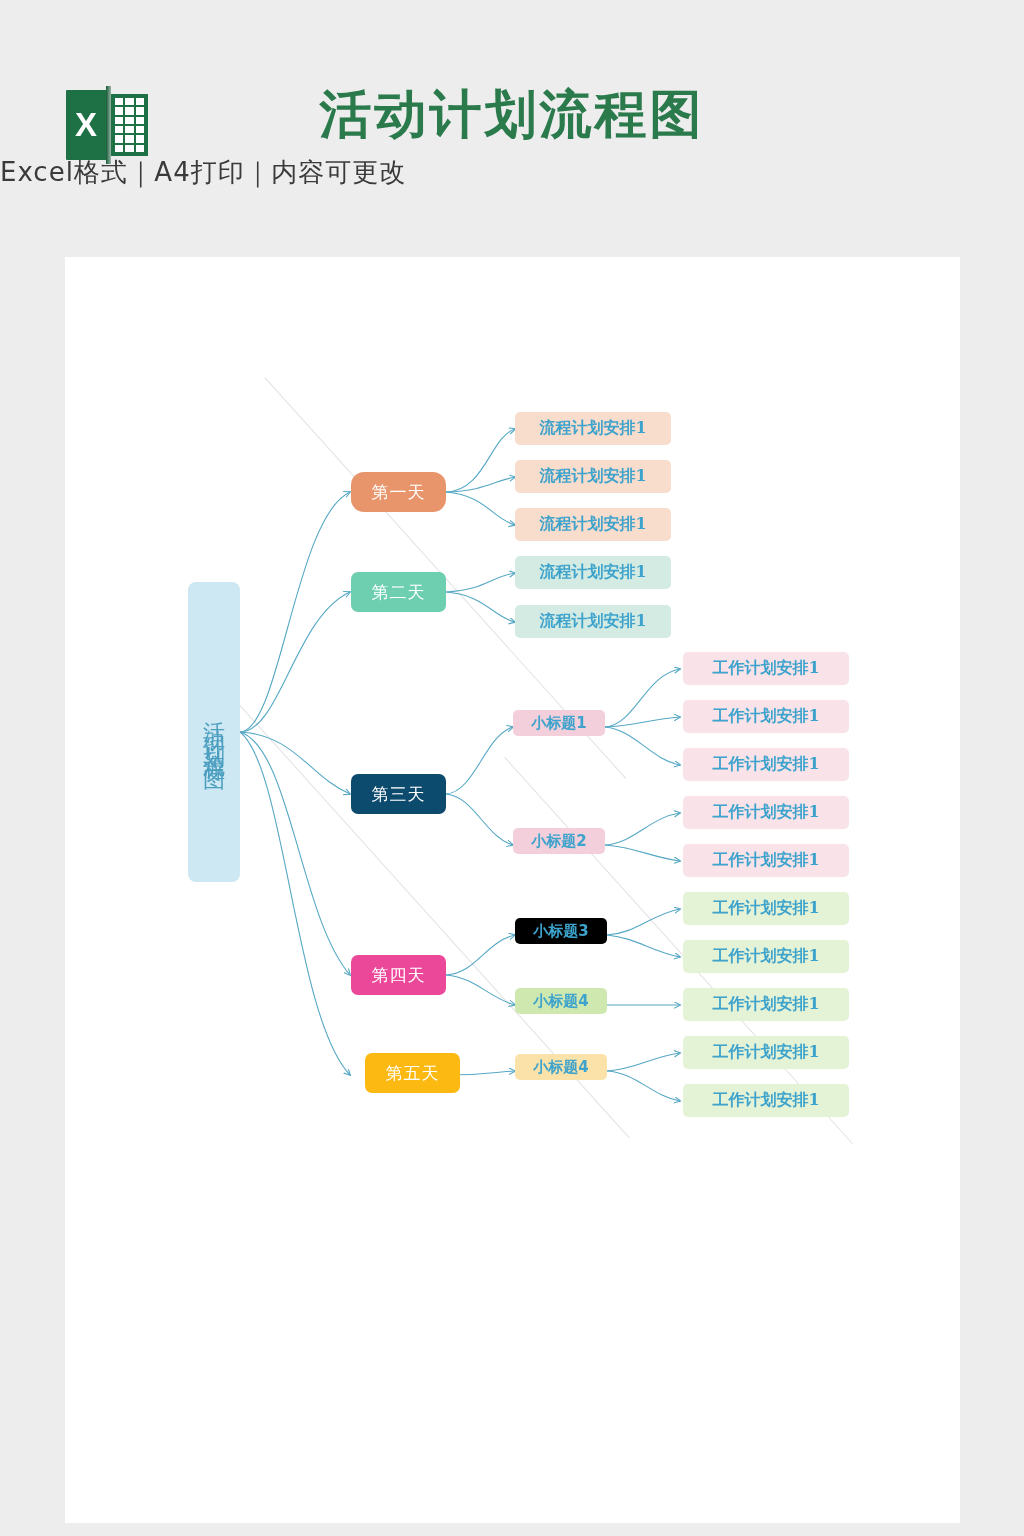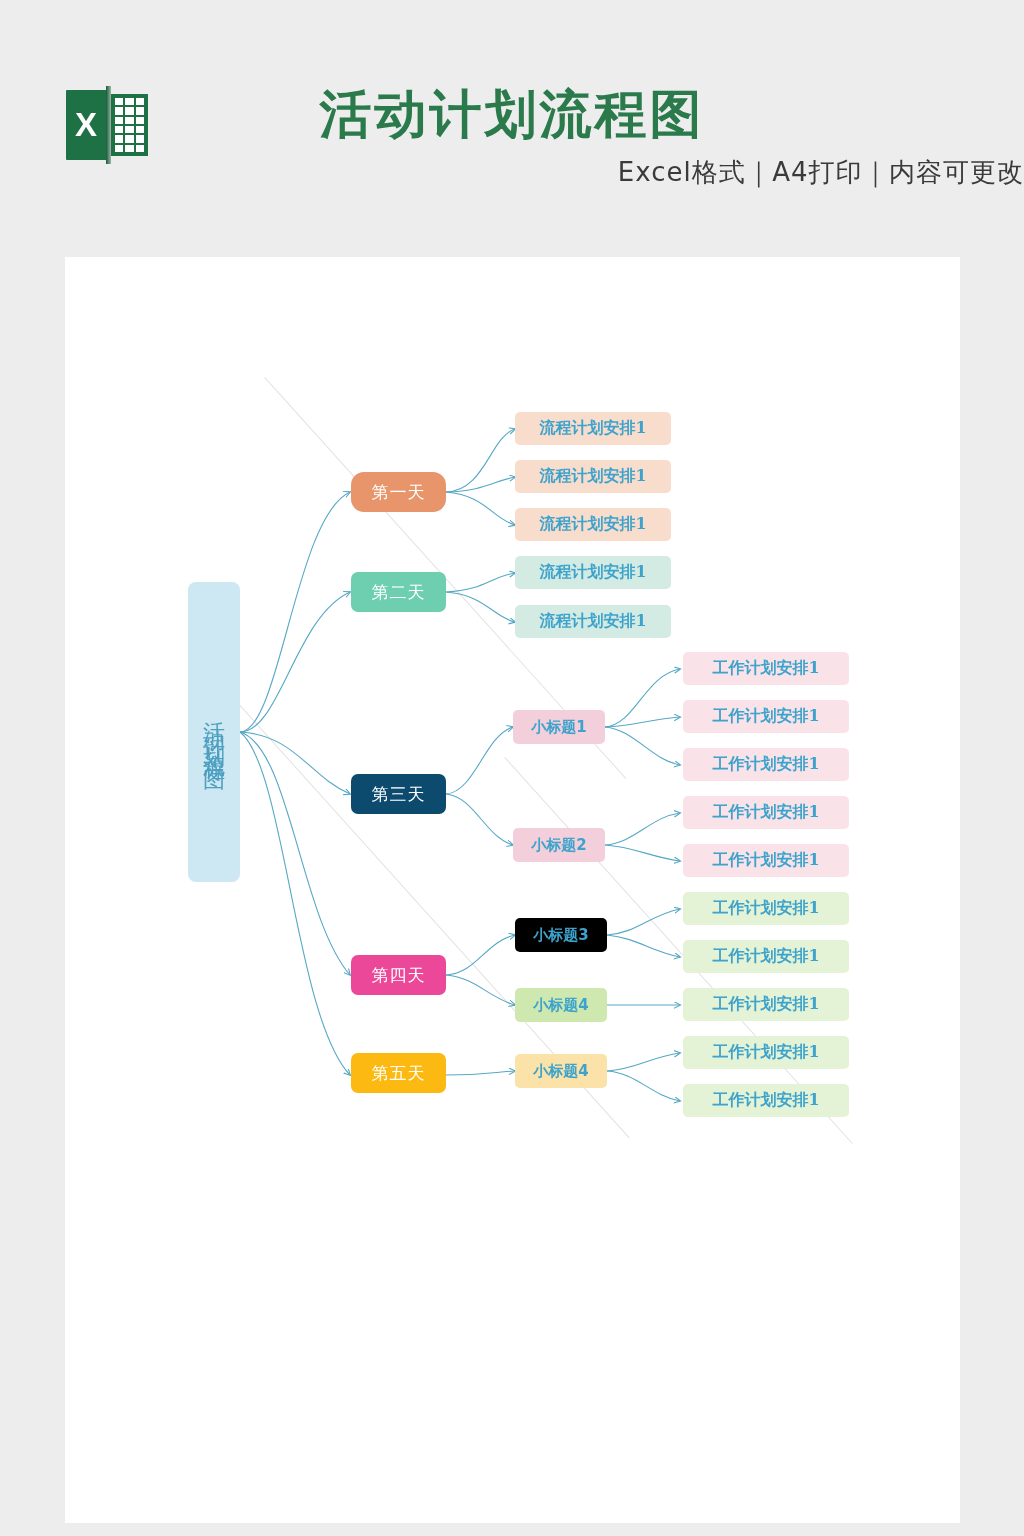--- a/index.html
+++ b/index.html
@@ -84,21 +84,21 @@
     color: #2A7A4C;
     font-size: 52px;
     font-weight: bold;
     letter-spacing: 3px;
     font-family: "DejaVu Sans", "Liberation Sans", sans-serif;
   }
   .title-sub {
     position: absolute;
     left: 0; top: 155px;
     width: 1024px;
-    text-align: right;
+    text-align: left;
     color: #3A3A3A;
     font-size: 26px;
     letter-spacing: 1px;
     font-family: "DejaVu Sans", "Liberation Sans", sans-serif;
   }
 
   
   .page {
     position: absolute;
     left: 65px;
@@ -173,21 +173,21 @@
     width: 95px;
     height: 40px;
     color: #ffffff;
     font-size: 17px;
     font-weight: normal;
     letter-spacing: 1px;
   }
 
   .node-sub {
     width: 92px;
-    height: 34px;
+    height: 26px;
     font-size: 15px;
     font-weight: bold;
     color: #3DA3CC;
     border-radius: 5px;
   }
 
   .node-leaf {
     height: 33px;
     font-size: 16px;
     font-weight: bold;
@@ -349,21 +349,21 @@
   <div class="node node-leaf" style="left:618px; top:635px; width:166px; background:#E4F2D5;">
     <span>工作计划安排1</span>
   </div>
   <div class="node node-leaf" style="left:618px; top:683px; width:166px; background:#E4F2D5;">
     <span>工作计划安排1</span>
   </div>
   <div class="node node-leaf" style="left:618px; top:731px; width:166px; background:#E4F2D5;">
     <span>工作计划安排1</span>
   </div>
 
-  <div class="node node-day" style="left:286px; top:796px; background:#FCB911;">
+  <div class="node node-day" style="left:300px; top:796px; background:#FCB911;">
     <span>第五天</span>
   </div>
   <div class="node node-sub" style="left:450px; top:797px; background:#FBE2A8;">
     <span>小标题4</span>
   </div>
   <div class="node node-leaf" style="left:618px; top:779px; width:166px; background:#E4F2D5;">
     <span>工作计划安排1</span>
   </div>
   <div class="node node-leaf" style="left:618px; top:827px; width:166px; background:#E4F2D5;">
     <span>工作计划安排1</span>

